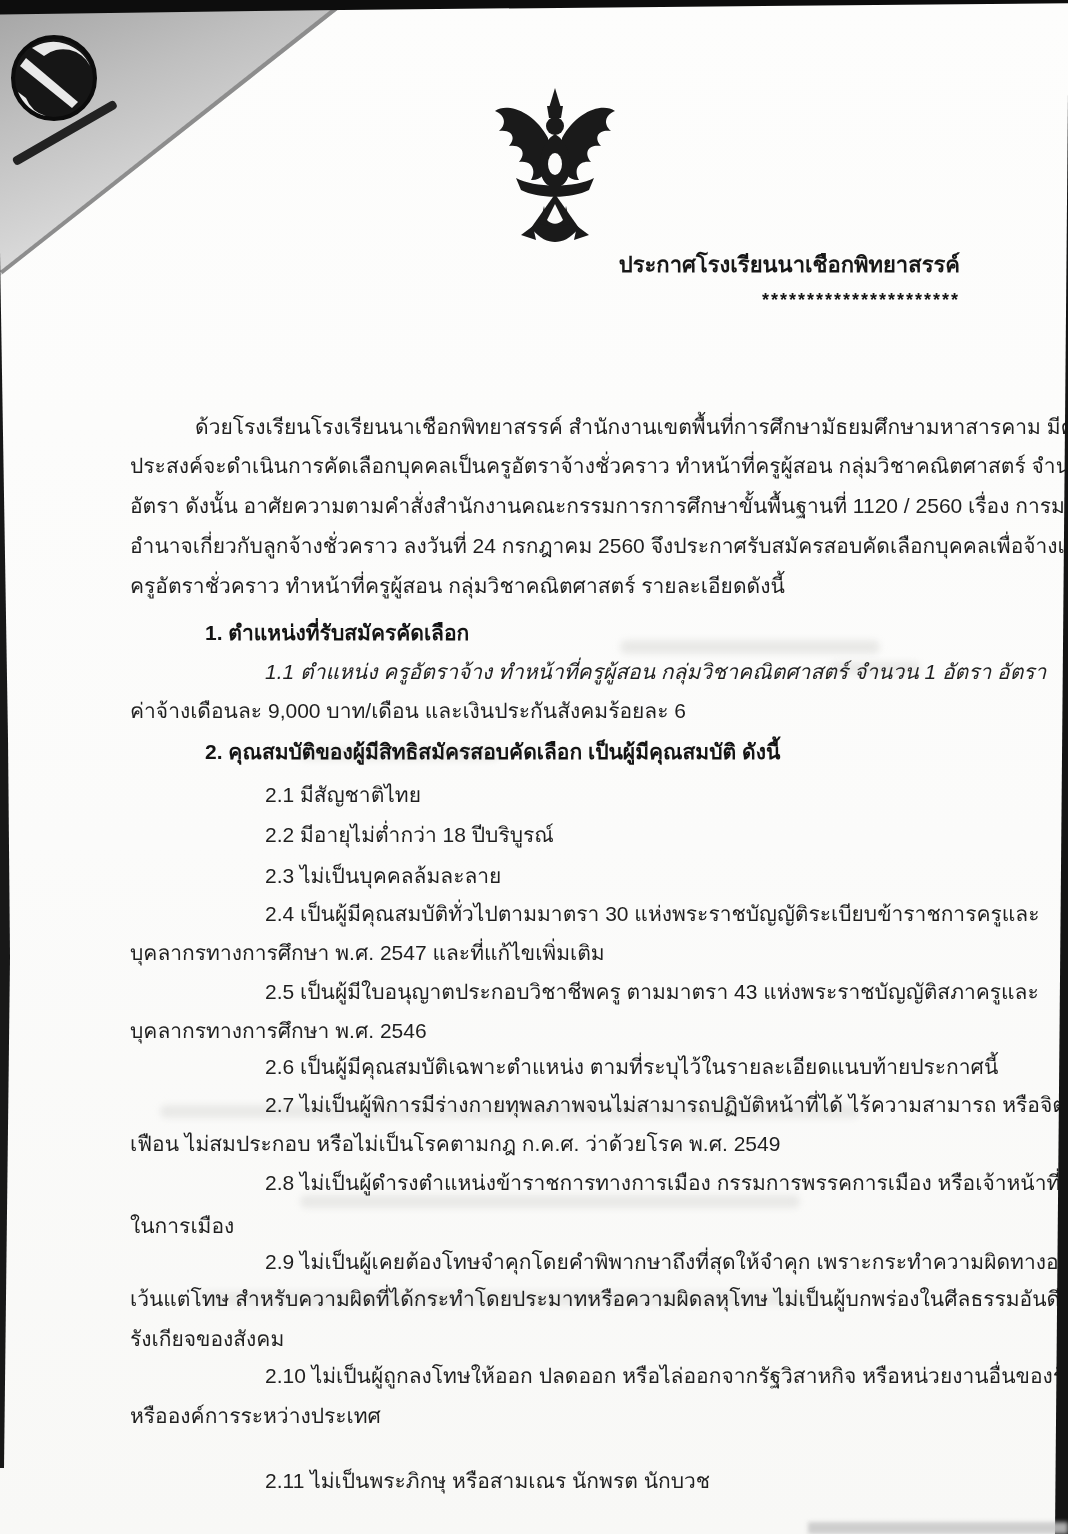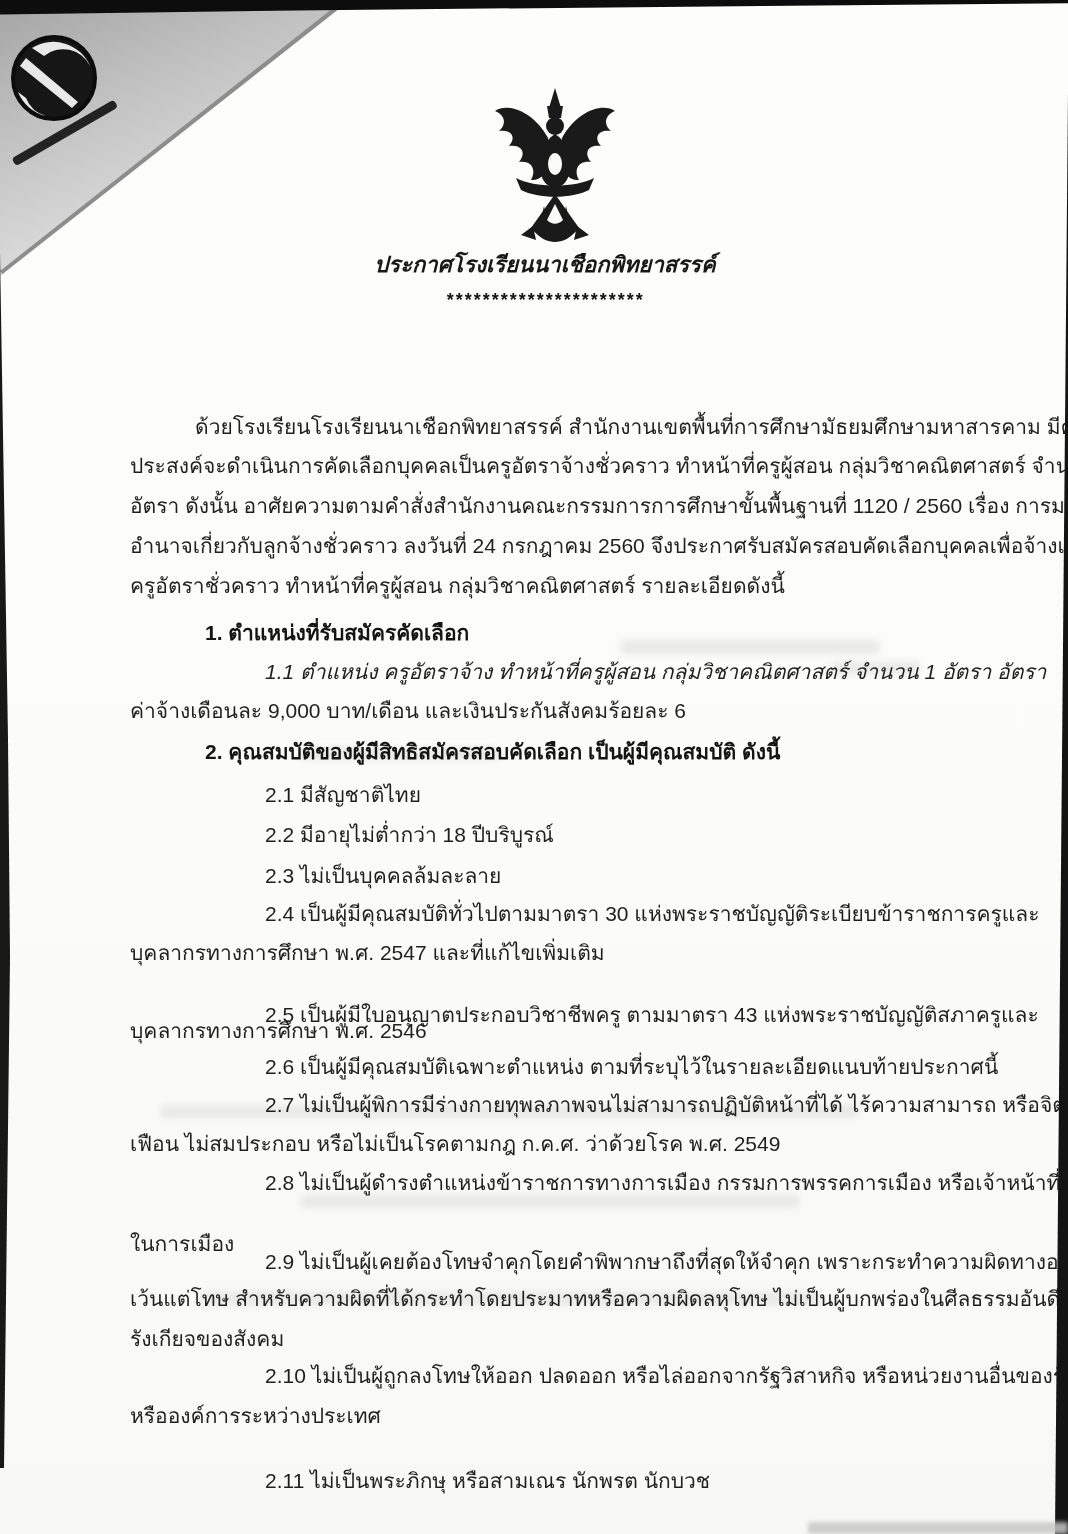--- a/index.html
+++ b/index.html
@@ -47,21 +47,21 @@
     transform:rotate(-38.5deg);transform-origin:0 0;
     text-align:center;color:#1b1b1b;font-weight:bold;
   }
   .sticker-text .l1{font-size:17px;letter-spacing:.5px;}
   .sticker-text .l2{font-size:17px;margin-top:13px;letter-spacing:.5px;}
   .sticker-logo{position:absolute;left:2px;top:22px;}
   
   .garuda{position:absolute;left:488px;top:86px;}
   
   .title-block{
-    position:absolute;left:130px;top:248px;width:830px;text-align:center;color:#181818;font-style:italic;
+    position:absolute;left:130px;top:248px;width:830px;text-align:right;color:#181818;
   }
   .title-line{font-size:22px;font-weight:bold;height:42px;line-height:34px;}
   .title-sep{font-size:18px;font-weight:bold;letter-spacing:2px;line-height:20px;color:#141414;}
   
   .line{
     position:absolute;white-space:nowrap;color:#1f1f1f;font-size:21px;line-height:30px;
   }
   .line.bold{font-weight:bold;color:#141414;}
   
   .smudge{position:absolute;background:#e9e9e7;border-radius:8px;filter:blur(3px);}
@@ -114,27 +114,27 @@
       <div class="line" style="left: 130px; top: 571px;">ครูอัตราชั่วคราว ทำหน้าที่ครูผู้สอน กลุ่มวิชาคณิตศาสตร์  รายละเอียดดังนี้</div>
       <div class="line bold" style="left: 205px; top: 618px;">1.  ตำแหน่งที่รับสมัครคัดเลือก</div>
       <div class="line" style="left: 265px; top: 657px; font-style: italic;">1.1 ตำแหน่ง ครูอัตราจ้าง  ทำหน้าที่ครูผู้สอน กลุ่มวิชาคณิตศาสตร์  จำนวน  1 อัตรา  อัตรา</div>
       <div class="line" style="left: 130px; top: 696px;">ค่าจ้างเดือนละ 9,000 บาท/เดือน  และเงินประกันสังคมร้อยละ  6</div>
       <div class="line bold" style="left: 205px; top: 737px;">2.  คุณสมบัติของผู้มีสิทธิสมัครสอบคัดเลือก เป็นผู้มีคุณสมบัติ ดังนี้</div>
       <div class="line" style="left: 265px; top: 780px;">2.1  มีสัญชาติไทย</div>
       <div class="line" style="left: 265px; top: 820px;">2.2  มีอายุไม่ต่ำกว่า 18 ปีบริบูรณ์</div>
       <div class="line" style="left: 265px; top: 861px;">2.3  ไม่เป็นบุคคลล้มละลาย</div>
       <div class="line" style="left: 265px; top: 899px;">2.4  เป็นผู้มีคุณสมบัติทั่วไปตามมาตรา  30  แห่งพระราชบัญญัติระเบียบข้าราชการครูและ</div>
       <div class="line" style="left: 130px; top: 938px;">บุคลากรทางการศึกษา พ.ศ. 2547 และที่แก้ไขเพิ่มเติม</div>
-      <div class="line" style="left: 265px; top: 977px; margin-top: 23px;">2.5  เป็นผู้มีใบอนุญาตประกอบวิชาชีพครู  ตามมาตรา 43 แห่งพระราชบัญญัติสภาครูและ</div>
+      <div class="line" style="left: 265px; top: 977px;">2.5  เป็นผู้มีใบอนุญาตประกอบวิชาชีพครู  ตามมาตรา 43 แห่งพระราชบัญญัติสภาครูและ</div>
       <div class="line" style="left: 130px; top: 1016px;">บุคลากรทางการศึกษา พ.ศ. 2546</div>
       <div class="line" style="left: 265px; top: 1052px;">2.6  เป็นผู้มีคุณสมบัติเฉพาะตำแหน่ง ตามที่ระบุไว้ในรายละเอียดแนบท้ายประกาศนี้</div>
       <div class="line" style="left: 265px; top: 1090px;">2.7  ไม่เป็นผู้พิการมีร่างกายทุพลภาพจนไม่สามารถปฏิบัติหน้าที่ได้ ไร้ความสามารถ หรือจิตฟั่น</div>
       <div class="line" style="left: 130px; top: 1129px;">เฟือน ไม่สมประกอบ หรือไม่เป็นโรคตามกฎ ก.ค.ศ. ว่าด้วยโรค พ.ศ. 2549</div>
       <div class="line" style="left: 265px; top: 1168px;">2.8  ไม่เป็นผู้ดำรงตำแหน่งข้าราชการทางการเมือง กรรมการพรรคการเมือง หรือเจ้าหน้าที่พรรค</div>
-      <div class="line" style="left: 130px; top: 1211px; margin-top: 18px;">ในการเมือง</div>
+      <div class="line" style="left: 130px; top: 1211px;">ในการเมือง</div>
       <div class="line" style="left: 265px; top: 1247px;">2.9  ไม่เป็นผู้เคยต้องโทษจำคุกโดยคำพิพากษาถึงที่สุดให้จำคุก เพราะกระทำความผิดทางอาญา</div>
       <div class="line" style="left: 130px; top: 1284px;">เว้นแต่โทษ สำหรับความผิดที่ได้กระทำโดยประมาทหรือความผิดลหุโทษ ไม่เป็นผู้บกพร่องในศีลธรรมอันดีจนเป็นที่</div>
       <div class="line" style="left: 130px; top: 1324px;">รังเกียจของสังคม</div>
       <div class="line" style="left: 265px; top: 1361px;">2.10  ไม่เป็นผู้ถูกลงโทษให้ออก ปลดออก หรือไล่ออกจากรัฐวิสาหกิจ หรือหน่วยงานอื่นของรัฐ</div>
       <div class="line" style="left: 130px; top: 1401px;">หรือองค์การระหว่างประเทศ</div>
       <div class="line" style="left: 265px; top: 1436px; margin-top: 30px;">2.11  ไม่เป็นพระภิกษุ  หรือสามเณร  นักพรต นักบวช</div>
     </div>
 
   <div class="sticker">
     <div class="sticker-edge"></div>

